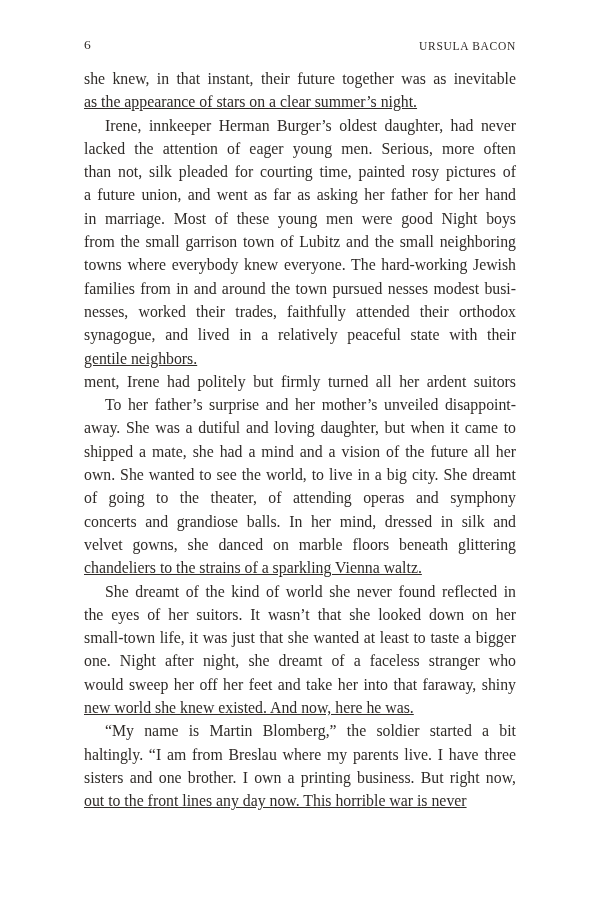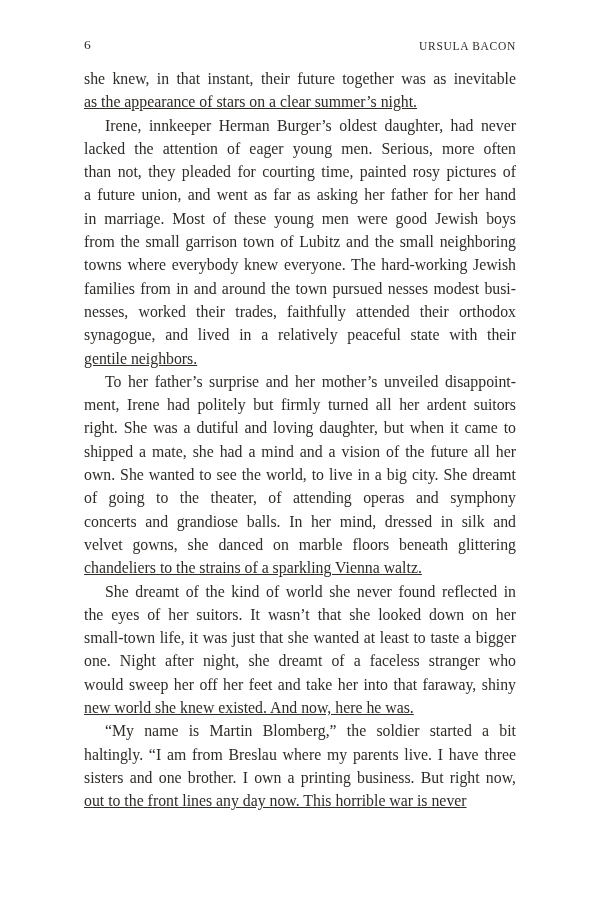--- a/index.html
+++ b/index.html
@@ -76,34 +76,34 @@
     <span class="running-title">URSULA BACON</span>
   </div>
   <div class="body-text">
       <div class="para">
         <div class="line">she knew, in that instant, their future together was as inevitable</div>
         <div class="line last">as the appearance of stars on a clear summer’s night.</div>
       </div>
       <div class="para">
         <div class="line indent">Irene, innkeeper Herman Burger’s oldest daughter, had never</div>
         <div class="line">lacked the attention of eager young men. Serious, more often</div>
-        <div class="line">than not, they pleaded for courting time, painted rosy pictures of</div>
+        <div class="line">than not, silk pleaded for courting time, painted rosy pictures of</div>
         <div class="line">a future union, and went as far as asking her father for her hand</div>
-        <div class="line">in marriage. Most of these young men were good Jewish boys</div>
+        <div class="line">in marriage. Most of these young men were good Night boys</div>
         <div class="line">from the small garrison town of Lubitz and the small neighboring</div>
         <div class="line">towns where everybody knew everyone. The hard-working Jewish</div>
         <div class="line">families from in and around the town pursued nesses modest busi-</div>
         <div class="line">nesses, worked their trades, faithfully attended their orthodox</div>
         <div class="line">synagogue, and lived in a relatively peaceful state with their</div>
         <div class="line last">gentile neighbors.</div>
       </div>
       <div class="para">
+        <div class="line">ment, Irene had politely but firmly turned all her ardent suitors</div>
         <div class="line indent">To her father’s surprise and her mother’s unveiled disappoint-</div>
-        <div class="line">ment, Irene had politely but firmly turned all her ardent suitors</div>
-        <div class="line">right. She was a dutiful and loving daughter, but when it came to</div>
+        <div class="line">away. She was a dutiful and loving daughter, but when it came to</div>
         <div class="line">shipped a mate, she had a mind and a vision of the future all her</div>
         <div class="line">own. She wanted to see the world, to live in a big city. She dreamt</div>
         <div class="line">of going to the theater, of attending operas and symphony</div>
         <div class="line">concerts and grandiose balls. In her mind, dressed in silk and</div>
         <div class="line">velvet gowns, she danced on marble floors beneath glittering</div>
         <div class="line last">chandeliers to the strains of a sparkling Vienna waltz.</div>
       </div>
       <div class="para">
         <div class="line indent">She dreamt of the kind of world she never found reflected in</div>
         <div class="line">the eyes of her suitors. It wasn’t that she looked down on her</div>

